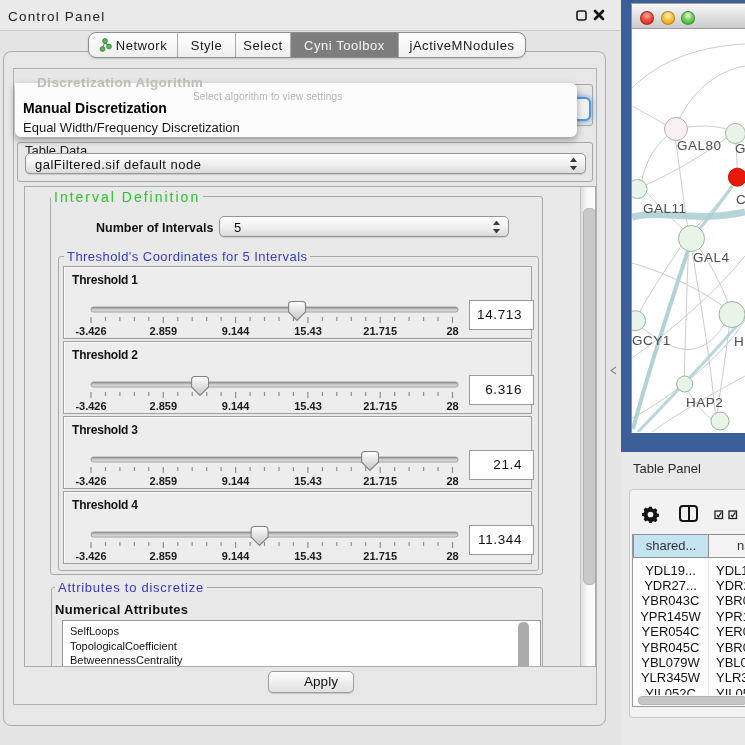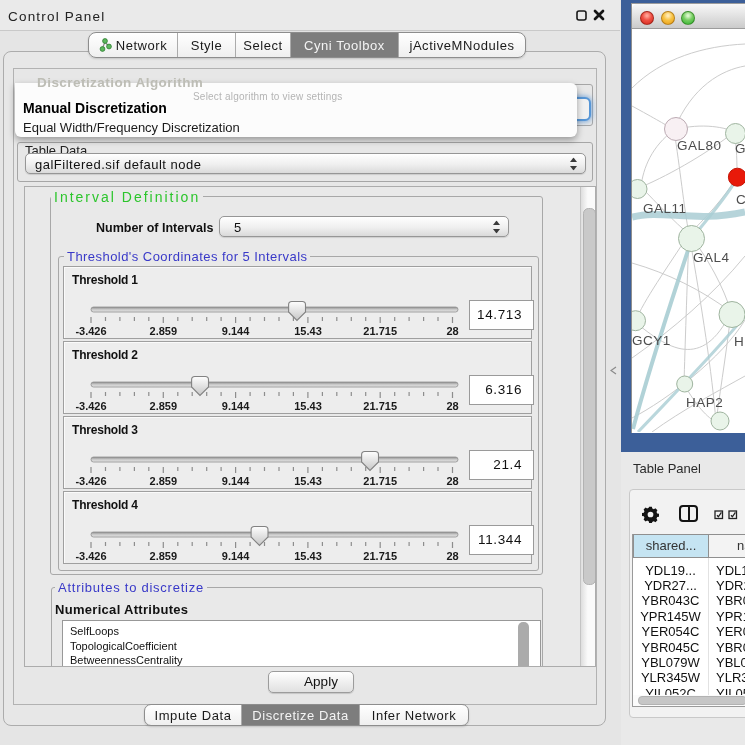--- a/index.html
+++ b/index.html
@@ -179,25 +179,20 @@
       </div>
 <div class="group" style="left:26px;top:400px;width:490px;height:85px;border-color:#A8A8A8;"></div>
 <div class="gtitle" style="left:30px;top:394px;color:#3939C8;background:#E9E9E9;letter-spacing:0.75px;">Attributes to discretize</div>
 <div class="abs" style="left:30px;top:415px;font-size:13px;font-weight:bold;letter-spacing:0.3px;color:#111;">Numerical Attributes</div>
 <div class="abs" style="left:37px;top:433px;width:477px;height:46px;background:#fff;border:1px solid #989898;border-bottom:none;font-size:11px;color:#111;overflow:hidden;">
 <div style="padding-left:7px;line-height:14.6px;padding-top:3px;">SelfLoops<br>TopologicalCoefficient<br>BetweennessCentrality</div>
 <div class="abs" style="left:455px;top:1px;width:11px;height:60px;border-radius:5px;background:#ABABAB;"></div>
       </div>
 </div>
 <div class="abs" style="left:268px;top:671px;width:64px;height:20px;border:1px solid #9C9C9C;border-radius:5px;background:linear-gradient(#FFFFFF,#E0E0E0);box-shadow:0 1px 1px rgba(0,0,0,0.15);font-size:13.5px;color:#111;text-align:center;line-height:20px;padding-left:20px;">Apply</div>
-<div class="seg" style="left:144px;top:704px;height:20px;border-radius:7px;">
-<div style="width:96px;">Impute Data</div>
-<div class="sel" style="width:117px;">Discretize Data</div>
-<div style="width:108px;">Infer Network</div>
-</div>
 <svg class="abs" style="left:610px;top:366px;" width="7" height="9">
       <path d="M6 1 L1 4.5 L6 8" stroke="#8A8A8A" stroke-width="1.2" fill="none"></path>
     </svg>
 <div class="abs" style="left:15px;top:83px;width:562px;height:54px;background:#FCFCFC;border-radius:0 6px 6px 6px;box-shadow:0 3px 7px rgba(0,0,0,0.35);z-index:50;">
 <div class="abs" style="left:178px;top:8px;font-size:10px;color:#B4B4B4;letter-spacing:0.2px;white-space:nowrap;">Select algorithm to view settings</div>
 <div class="abs" style="left:8px;top:17px;font-size:14px;font-weight:bold;color:#000;white-space:nowrap;">Manual Discretization</div>
 <div class="abs" style="left:8px;top:37px;font-size:13px;color:#1A1A1A;white-space:nowrap;">Equal Width/Frequency Discretization</div>
 </div>
 <div class="abs" style="left:37px;top:75px;font-size:13.5px;font-weight:bold;letter-spacing:0.45px;color:#BDBDB5;z-index:60;white-space:nowrap;">Discretization Algorithm</div>
 <div class="abs" style="left:621px;top:0;width:124px;height:452px;background:#3C5F99;"></div>

